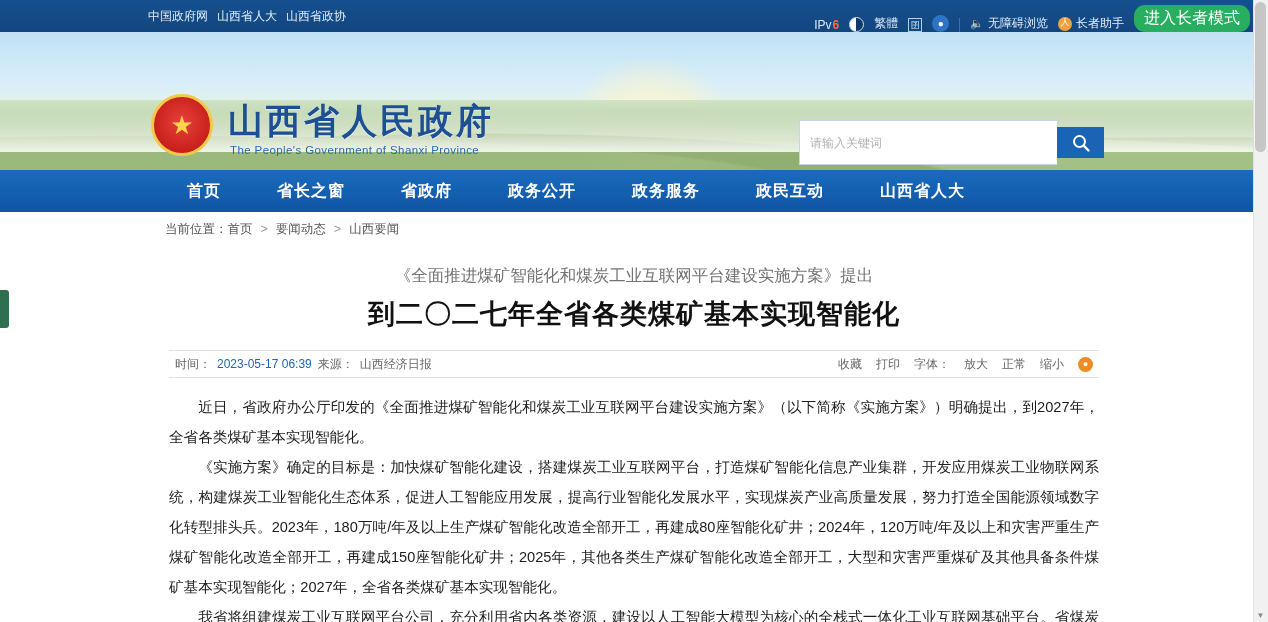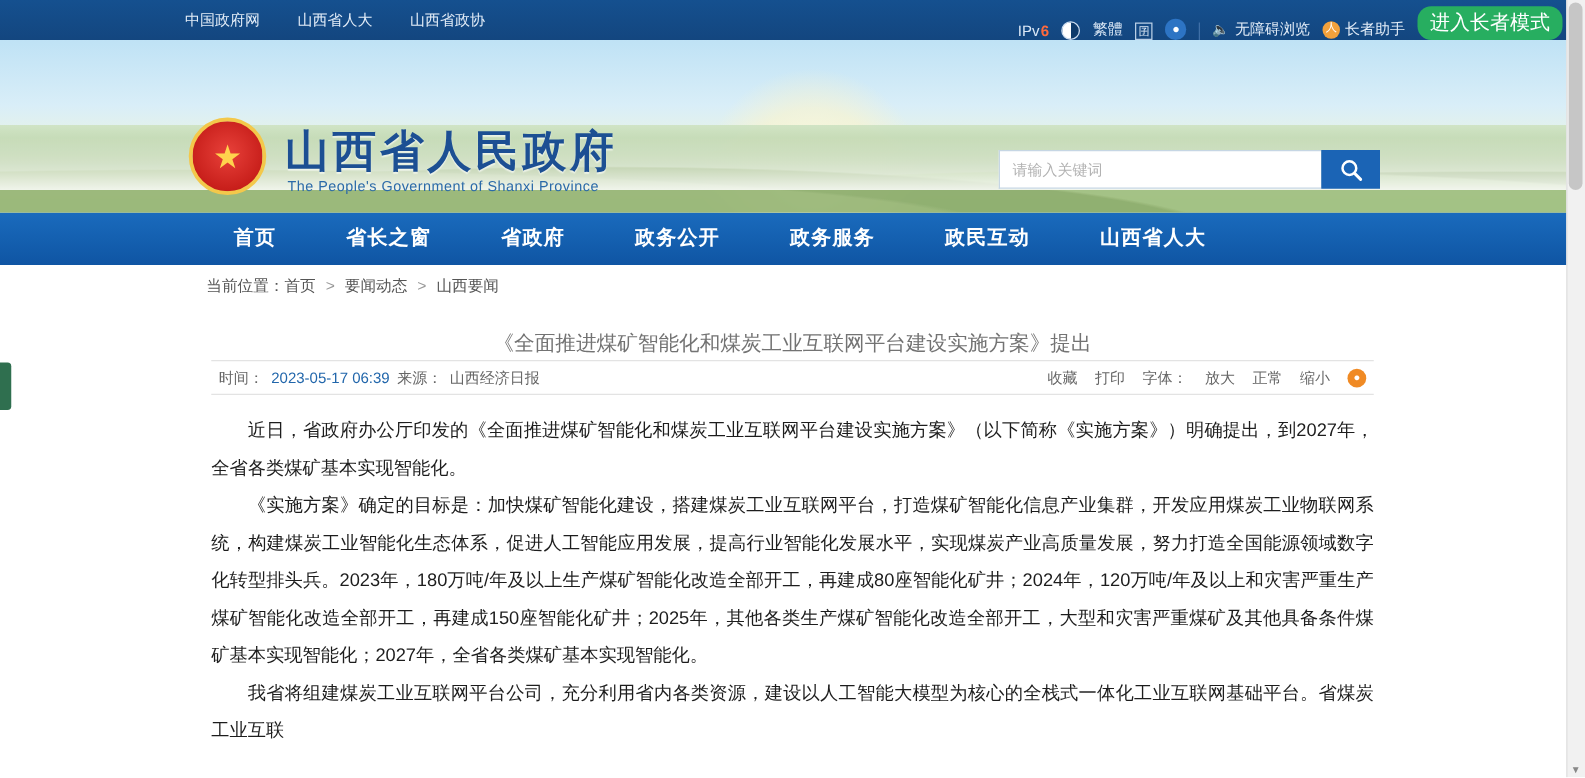--- a/index.html
+++ b/index.html
@@ -22,21 +22,21 @@
     height: 32px;
     background: #1a4d8f;
     background: linear-gradient(#15508f, #13467f);
     display: flex;
     align-items: center;
     color: #dce9f7;
     font-size: 12px;
     padding: 0 18px 0 148px;
     position: relative;
   }
-  .topbar .left-links { display: flex; gap: 30px; text-align: right; }
+  .topbar .left-links { display: flex; gap: 9px; text-align: right; }
   .topbar .left-links span { color: #e3edf8; cursor: pointer; }
   .topbar .right-area {
     position: absolute;
     right: 18px; top: 0; height: 32px;
     display: flex; align-items: flex-end; gap: 10px;
     font-size: 12px;
   }
   .ipv6 { display: flex; align-items: center; gap: 1px; font-size: 12px; }
   .ipv6 .six { color: #ff6a3d; font-weight: bold; }
   .circ {
@@ -127,21 +127,21 @@
     position: absolute; left: 230px; top: 112px;
     color: #2b6aa8;
     font-size: 11.5px;
     letter-spacing: .4px;
   }
   .search-wrap {
     position: absolute; right: 164px; top: 88px;
     display: flex; align-items: center;
   }
   .search-input {
-    width: 258px; height: 31px;
+    width: 258px; height: 45px;
     border: 1px solid #c6d6e4;
     background: #fff;
     padding: 0 10px;
     font-size: 12px;
     color: #ef4444;
     outline: none;
     border-right: none;
   }
   .search-input::placeholder { color: #b2b2b2; }
   .search-btn {
@@ -337,20 +337,21 @@
     <span>当前位置：</span>
     <a href="#">首页</a>
     <span class="sep">&gt;</span>
     <a href="#">要闻动态</a>
     <span class="sep">&gt;</span>
     <a href="#">山西要闻</a>
   </div>
 
   <div class="article">
     <div class="art-lead">《全面推进煤矿智能化和煤炭工业互联网平台建设实施方案》提出</div>
+    <h1 class="art-title">到二〇二七年全省各类煤矿基本实现智能化</h1>
 
     <div class="meta">
       <div class="m-left">
         <span>时间：</span>
         <span class="date">2023-05-17 06:39</span>
         <span>来源：</span>
         <span>山西经济日报</span>
       </div>
       <div class="m-right">
         <a href="#">收藏</a>

